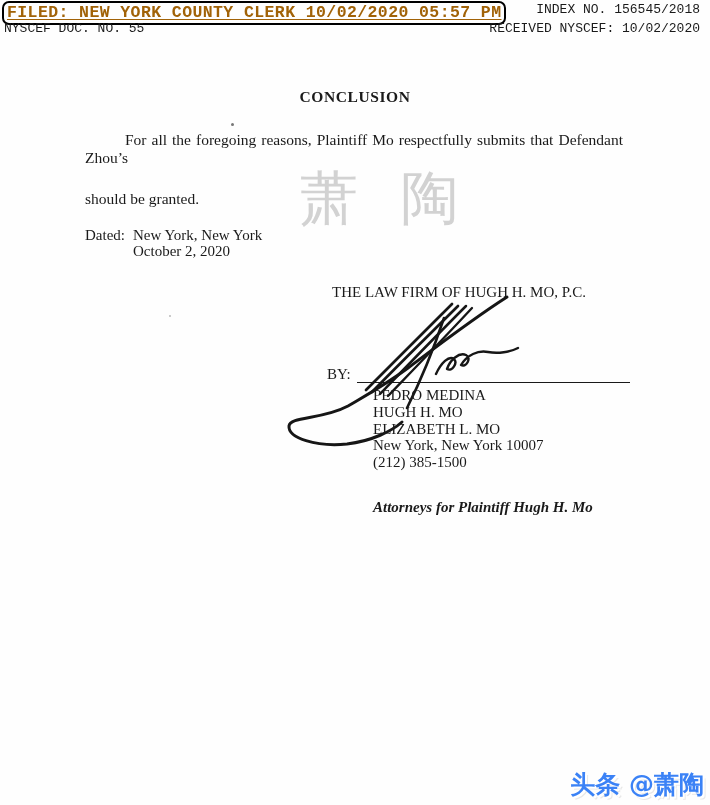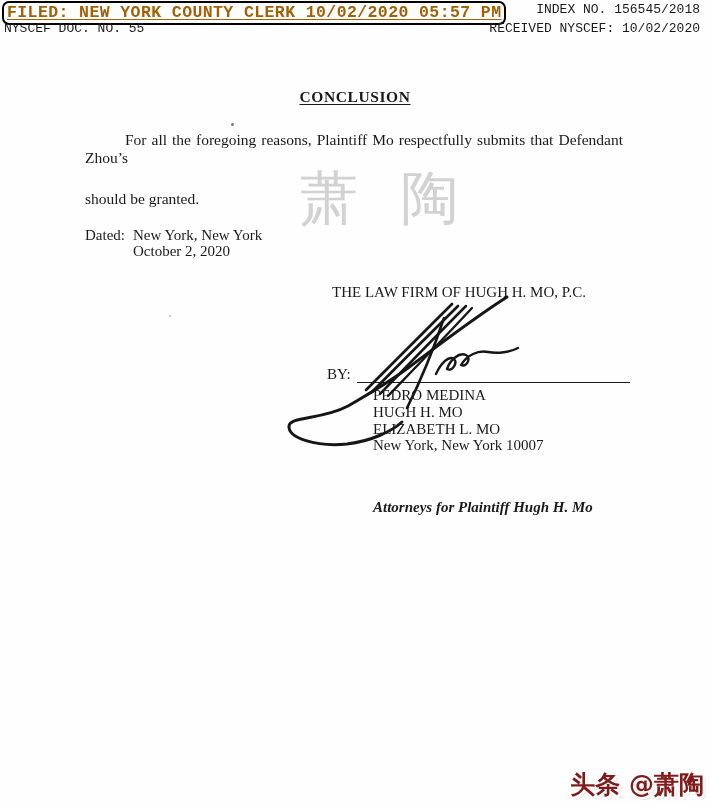--- a/index.html
+++ b/index.html
@@ -57,21 +57,20 @@
   .heading {
     position: absolute;
     left: 0; top: 88px;
     width: 710px;
     text-align: center;
     font-size: 15.5px;
     font-weight: bold;
     letter-spacing: 0.6px;
   }
   .heading span {
-    text-decoration: underline;
     text-underline-offset: 2px;
     margin-top: 24px;
   }
 
   .body-line {
     position: absolute;
     left: 85px;
     width: 538px;
     font-size: 15.5px;
     text-align: justify;
@@ -152,21 +151,21 @@
     letter-spacing: 14px;
     color: rgba(125, 125, 125, 0.34);
     font-family: "Liberation Serif", serif;
     white-space: nowrap;
   }
   .corner-watermark {
     position: absolute;
     right: 6px; top: 768px;
     font-size: 25px;
     font-weight: bold;
-    color: #7f1d1d;
+    color: #3b82f6;
     text-shadow: 2px 2px 0 #ffffff, 3px 3px 0 #e8e8e8;
     font-family: "DejaVu Sans", sans-serif;
     white-space: nowrap;
   }
 
   
   .speck { position: absolute; background: #777; border-radius: 50%; }
   .speck1 { left: 231px; top: 123px; width: 3px; height: 3px; }
   .speck2 { left: 169px; top: 315px; width: 2px; height: 2px; opacity: .5; }
 </style>
@@ -208,20 +207,21 @@
     <path stroke-width="2.6" d="M 444,318 C 434,348 420,382 407,408"></path>
 
     <path stroke-width="2.4" d="M 436,374 C 441,363 449,355 454,359 C 458,363 452,372 447,369 C 450,360 459,352 466,355 C 472,358 466,368 461,365 C 467,355 478,350 488,352 C 498,354 510,352 518,348"></path>
   </svg>
 
   <div class="sig-block">
     <div>PEDRO MEDINA</div>
     <div>HUGH H. MO</div>
     <div>ELIZABETH L. MO</div>
     <div>New York, New York 10007</div>
+    <div>(212) 385-1500</div>
   </div>
 
   <div class="attorneys-note">Attorneys for Plaintiff Hugh H. Mo</div>
 
   <div class="corner-watermark">头条 @萧陶</div>
 
   <div class="speck speck1"></div>
   <div class="speck speck2"></div>
 
 </div>

